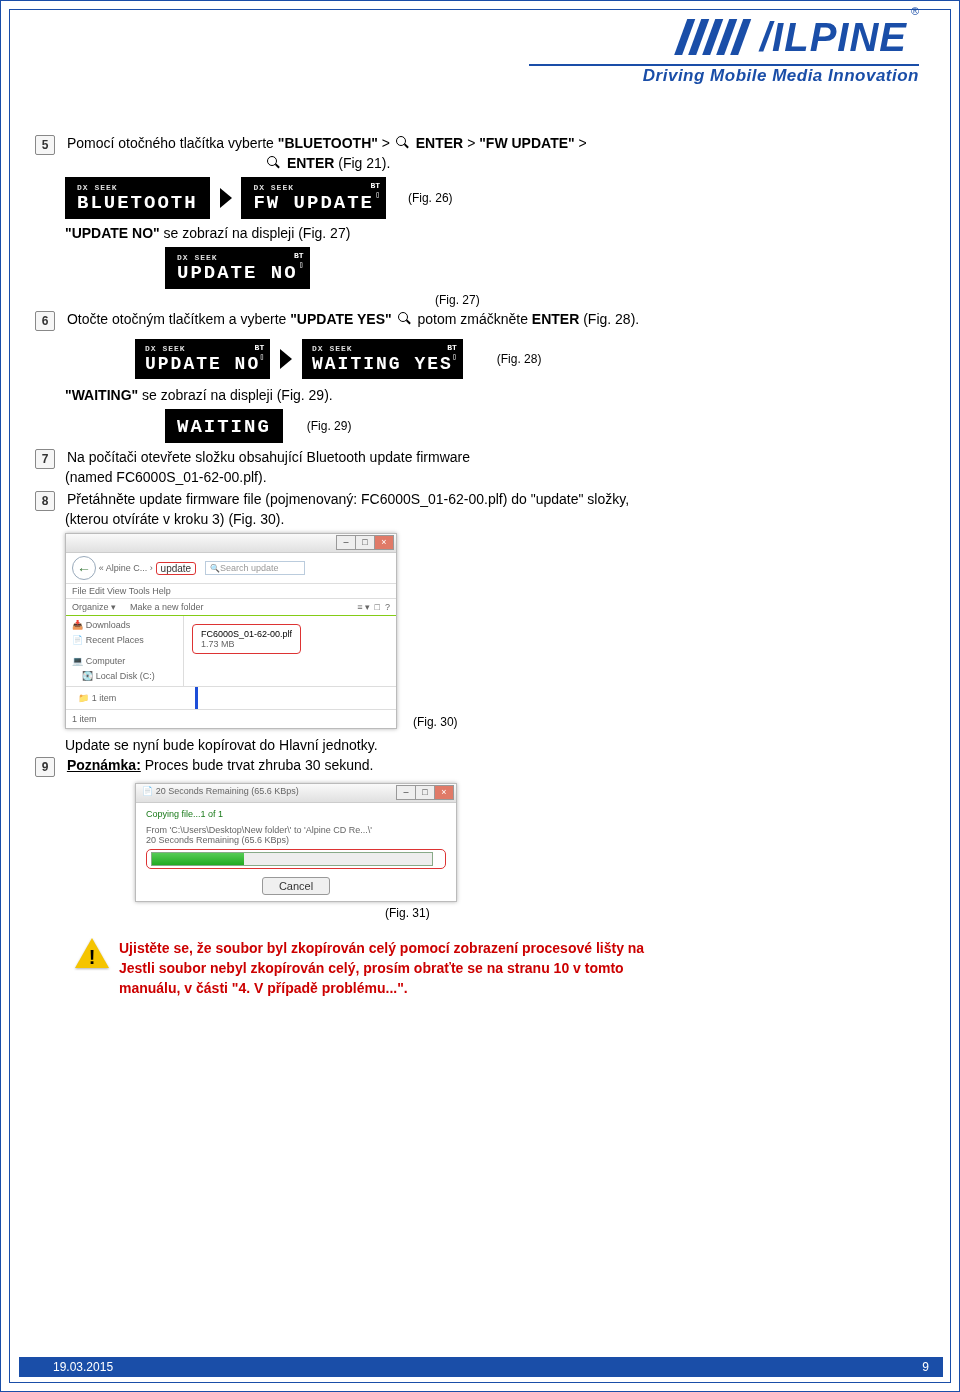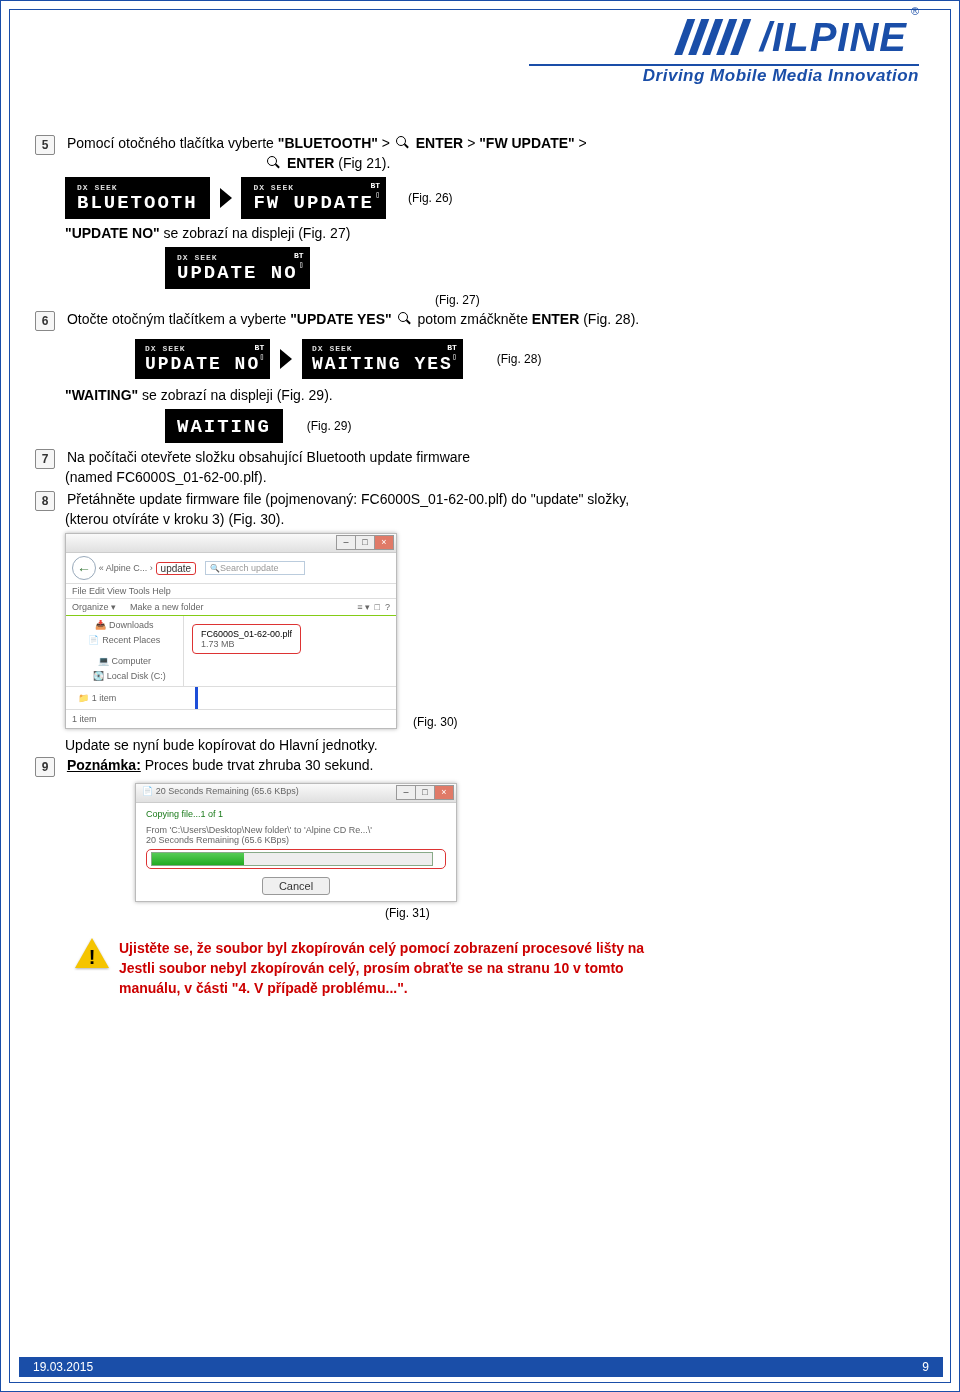--- a/index.html
+++ b/index.html
@@ -29,21 +29,21 @@
   .win{display:inline-block;border:1px solid #bbb;background:#fff;box-shadow:0 0 4px rgba(0,0,0,0.3);font-size:10px;color:#333;}
   .win-title{background:linear-gradient(#fafafa,#e0e0e0);height:18px;border-bottom:1px solid #ccc;position:relative;}
   .win-ctrls{position:absolute;right:2px;top:1px;}
   .win-ctrls span{display:inline-block;width:18px;height:13px;border:1px solid #999;background:#eee;font-size:9px;line-height:13px;text-align:center;margin-left:-1px;}
   .win-ctrls span.close{background:#e07a68;color:#fff;}
   .warn-icon{display:inline-block;width:34px;height:34px;position:relative;vertical-align:top;margin-right:10px;}
   .warn-icon::before{content:"";position:absolute;left:0;top:0;width:0;height:0;border-left:17px solid transparent;border-right:17px solid transparent;border-bottom:30px solid #f5c400;filter:drop-shadow(0 1px 1px rgba(0,0,0,0.3));}
   .warn-icon::after{content:"!";position:absolute;left:0;width:34px;text-align:center;top:8px;font-weight:700;font-size:20px;color:#000;}
   .red{color:#cc0000;}
   .footer-date{position:absolute;left:18px;bottom:14px;color:#fff;background:#1a4ea8;font-size:12px;padding:3px 0;width:924px;}
-  .footer-inner{display:flex;justify-content:space-between;padding:0 14px;}
+  .footer-inner{display:flex;justify-content:space-between;padding:0 14px;margin-left:20px;}
   .back-btn{display:inline-block;width:22px;height:22px;border:1px solid #9ab;border-radius:50%;text-align:center;line-height:20px;color:#3a7a3a;font-size:14px;vertical-align:middle;}
   .crumb-btn{display:inline-block;border:1.5px solid #d33;border-radius:3px;padding:0 4px;font-size:10px;color:#333;vertical-align:middle;}
   .tiny{font-size:9px;color:#666;}
   .file-tile{border:1.5px solid #d33;border-radius:4px;display:inline-block;padding:4px 8px;background:#fff;}
   .nav-list{padding:2px 6px;line-height:15px;}
   .red-box{border:1.5px solid #d33;border-radius:5px;padding:2px 4px;}
   .progress-outer{width:280px;height:12px;border:1px solid #8a8;background:#eee;display:inline-block;vertical-align:middle;}
   .progress-inner{height:100%;width:33%;background:linear-gradient(#5c5,#2a2);}
 </style>
 </head>
@@ -180,21 +180,21 @@
             <span style="font-size:8px;">🔍</span><span style="color:#999;">Search update</span>
           </span>
         </div>
         <div class="tiny" style="padding:2px 6px;border-bottom:1px solid #ddd;">File   Edit   View   Tools   Help</div>
         <div class="tiny" style="padding:3px 6px;border-bottom:1px solid #84cc16;">
           <span>Organize ▾</span>
           <span style="margin-left:12px;">Make a new folder</span>
           <span style="float:right;">≡ ▾&nbsp;&nbsp;□&nbsp;&nbsp;?</span>
         </div>
         <div style="display:flex;">
-          <div style="width:105px;border-right:1px solid #ddd;text-align:center;" class="nav-list">
+          <div style="width:105px;border-right:1px solid #ddd;" class="nav-list">
             <div class="tiny">📥 <span>Downloads</span></div>
             <div class="tiny">📄 <span>Recent Places</span></div>
             <div class="tiny" style="margin-top:6px;">💻 <span>Computer</span></div>
             <div class="tiny" style="padding-left:10px;">💽 <span>Local Disk (C:)</span></div>
           </div>
           <div style="flex:1;padding:8px;">
             <div class="file-tile">
               <div class="tiny" style="color:#000;">FC6000S_01-62-00.plf</div>
               <div class="tiny">1.73 MB</div>
             </div>

